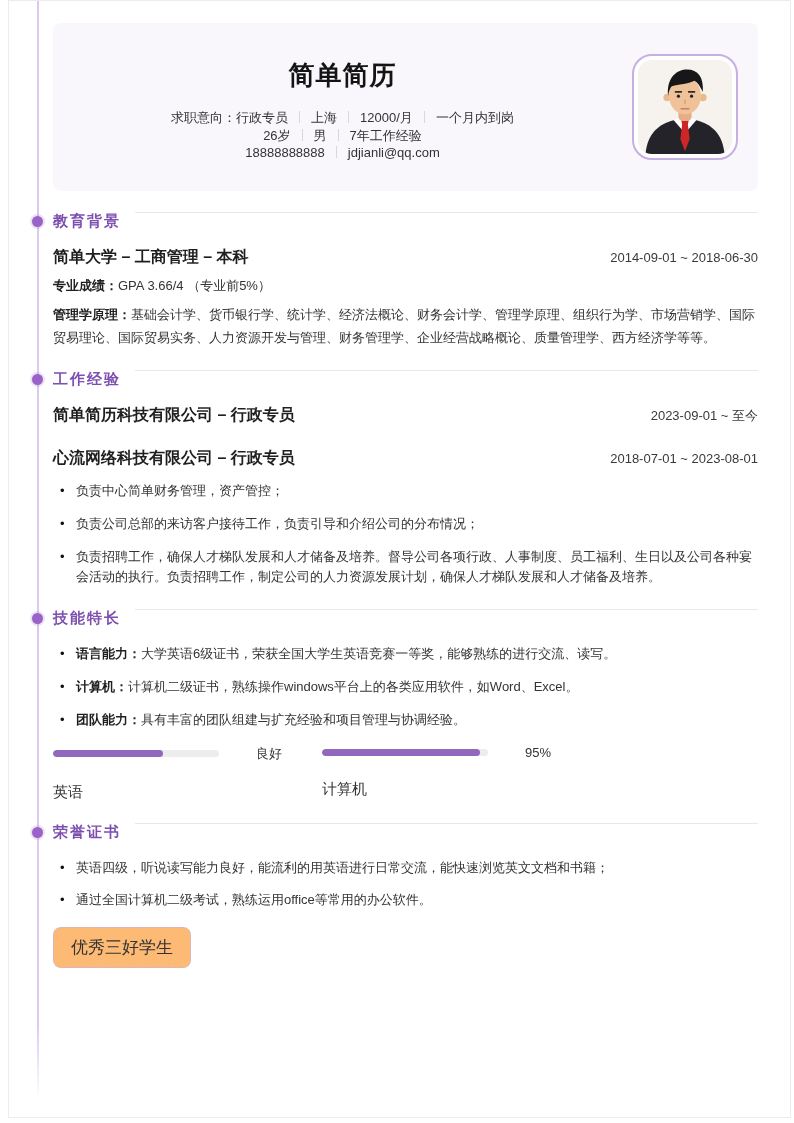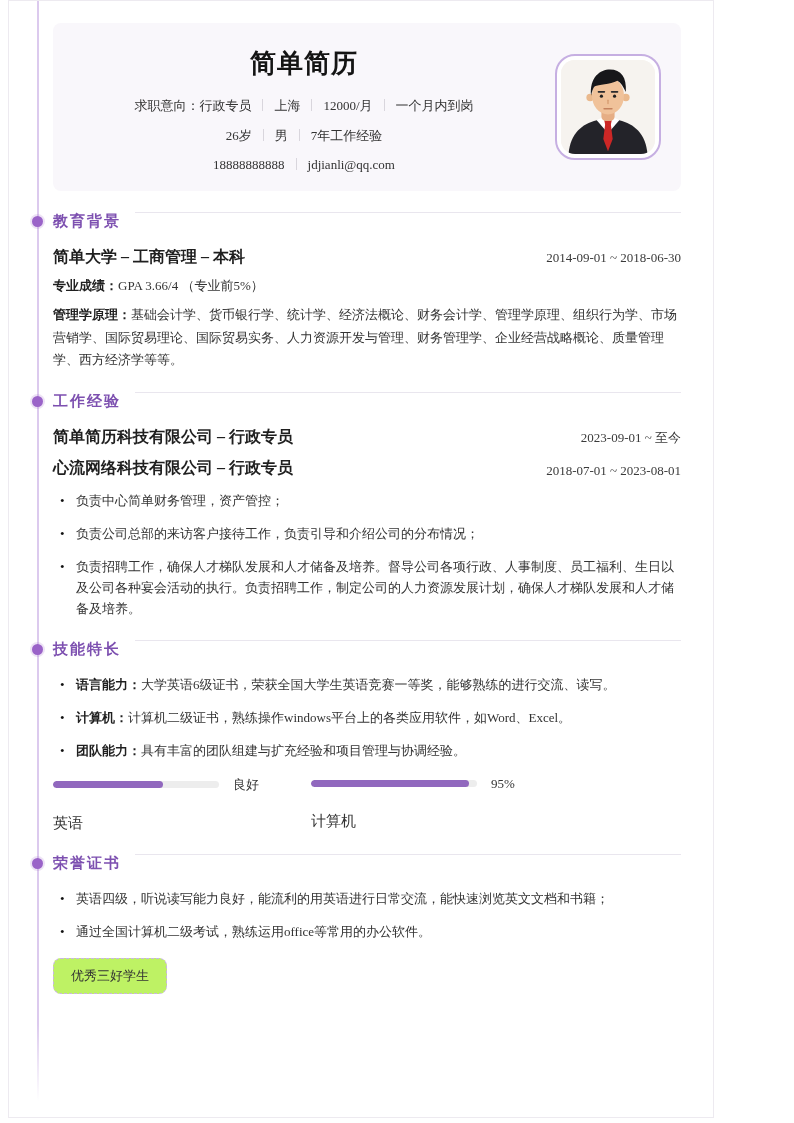--- a/index.html
+++ b/index.html
@@ -1,29 +1,29 @@
 <!DOCTYPE html>
 <html lang="zh"><head>
 <meta charset="utf-8">
 <style>
   * { margin:0; padding:0; box-sizing:border-box; }
   html,body { width:794px; height:1123px; background:#fff;
     font-family:"Liberation Sans","DejaVu Sans",sans-serif; color:#333; }
-  .sheet { position:absolute; left:8px; top:0; width:706px; height:1118px;
-    background:#fff; border:1px solid #edeaf0; overflow:hidden;font-family:Liberation Serif, serif; }
+  .sheet { position:absolute; left:8px; top:0; width:783px; height:1118px;
+    background:#fff; border:1px solid #edeaf0; overflow:hidden; }
   .timeline { position:absolute; left:28px; top:0; width:2px; height:1100px;
     background:linear-gradient(to bottom,#dccaee 0%,#dccaee 93%,rgba(220,202,238,0) 100%); }
   .content { margin:0 32px 0 44px; position:relative; }
 
   
   .header-card { margin-top:22px; background:#f9f7fb; border-radius:8px;
     height:168px; display:flex; align-items:center; }
   .header-left { flex:1; text-align:center; padding-top:4px; }
   .resume-title { font-size:26px; font-weight:700; color:#141414; letter-spacing:1px; margin-bottom:16px; }
-  .info-line { font-size:13px; color:#333; margin-top:12px; }
+  .info-line { font-size:13px; color:#333; margin-top:0; }
   .sep { display:inline-block; width:1px; height:12px; background:#d9d6dd; margin:0 11px; vertical-align:-1px; }
   .photo-frame { width:106px; height:106px; margin-right:20px; flex:0 0 auto;
     border:2px solid #c6afe2; border-radius:20px; background:#fff; padding:4px; }
   .photo { width:100%; height:100%; border-radius:14px; overflow:hidden; background:#f6f3ef; }
   .photo svg { display:block; width:100%; height:100%; }
 
   
   .section { margin-top:21px; position:relative; }
   .section-header { display:flex; align-items:flex-start; position:relative; }
   .dot { position:absolute; left:-21px; top:4px; width:11px; height:11px; border-radius:50%;
@@ -39,28 +39,28 @@
   .label-bold { font-weight:700; color:#1f1f1f; }
 
   ul.bullets { list-style:none; margin-top:12px; }
   ul.bullets li { position:relative; padding-left:23px; font-size:13px; color:#333;
     line-height:1.6; margin-bottom:12px; }
   ul.bullets li::before { content:"•"; position:absolute; left:7px; top:0; color:#111; }
 
   
   .bars-row { display:flex; margin-top:14px; }
   .bar-group { margin-right:40px; min-width:218px; }
-  .bar-line { display:flex; align-items:center; }
+  .bar-line { display:flex; align-items:center;gap:23px; }
   .bar-track { width:166px; height:7px; background:#ededed; border-radius:4px; overflow:hidden; }
   .bar-fill { height:100%; background:#9168be; border-radius:4px; }
   .bar-side-label { margin-left:14px; font-size:13px; color:#333; }
   .bar-name { margin-top:20px; font-size:15px; color:#333; }
 
   .badge { display:inline-block; margin-top:4px; padding:8px 17px; border:1px dashed #c9b4e4;
-    border-radius:8px; font-size:13px; color:#333; background:#bef264; }
+    border-radius:8px; font-size:17px; color:#333; background:#fdba74; }
 </style>
 </head>
 <body>
 
 <div class="sheet">
   <div class="timeline"></div>
   <div class="content">
 
     <div class="header-card">
       <div class="header-left">
@@ -135,21 +135,21 @@
       </div>
 
       <div>
         <div class="entry-head">
           <span class="entry-name">简单简历科技有限公司 – 行政专员</span>
           <span class="entry-date">2023-09-01 ~ 至今</span>
         </div>
       </div>
 
       <div>
-        <div class="entry-head" style="margin-top:10px;align-items:flex-end;">
+        <div class="entry-head" style="margin-top:22px;">
           <span class="entry-name">心流网络科技有限公司 – 行政专员</span>
           <span class="entry-date">2018-07-01 ~ 2023-08-01</span>
         </div>
         <ul class="bullets">
           <li>负责中心简单财务管理，资产管控；</li>
           <li>负责公司总部的来访客户接待工作，负责引导和介绍公司的分布情况；</li>
           <li>负责招聘工作，确保人才梯队发展和人才储备及培养。督导公司各项行政、人事制度、员工福利、生日以及公司各种宴会活动的执行。负责招聘工作，制定公司的人力资源发展计划，确保人才梯队发展和人才储备及培养。</li>
         </ul>
       </div>
     </div>

